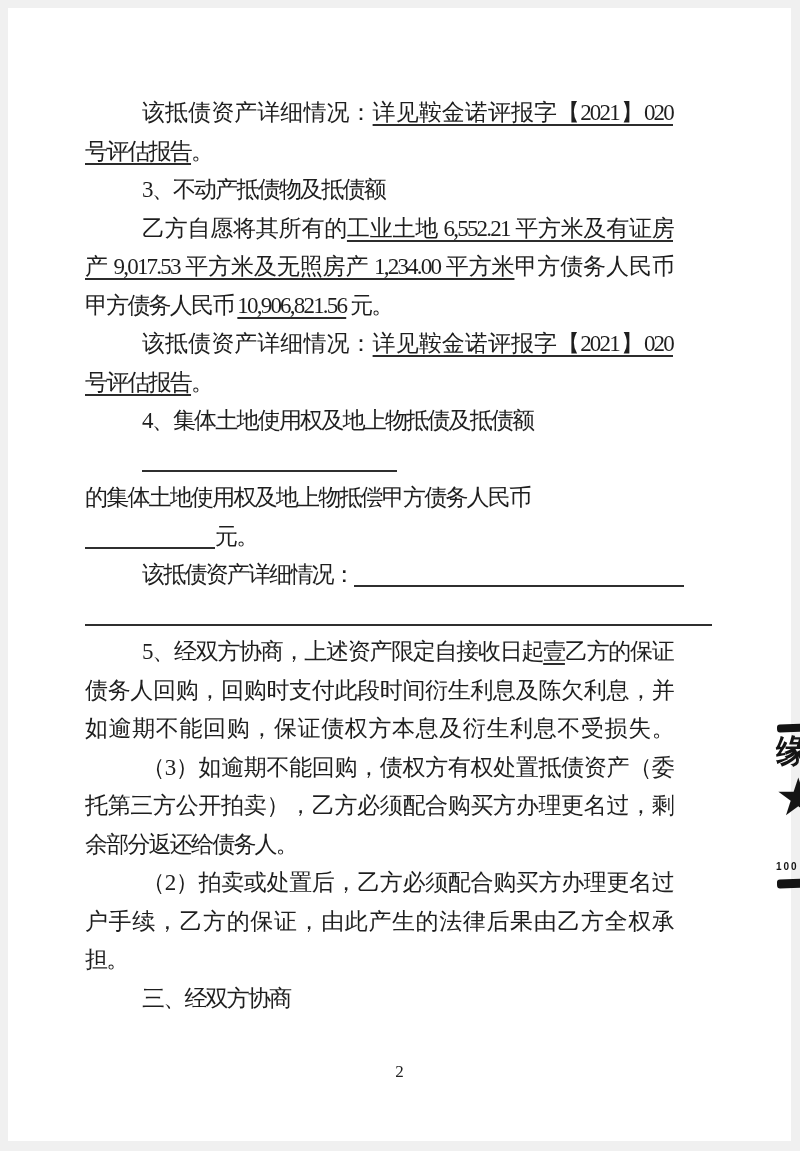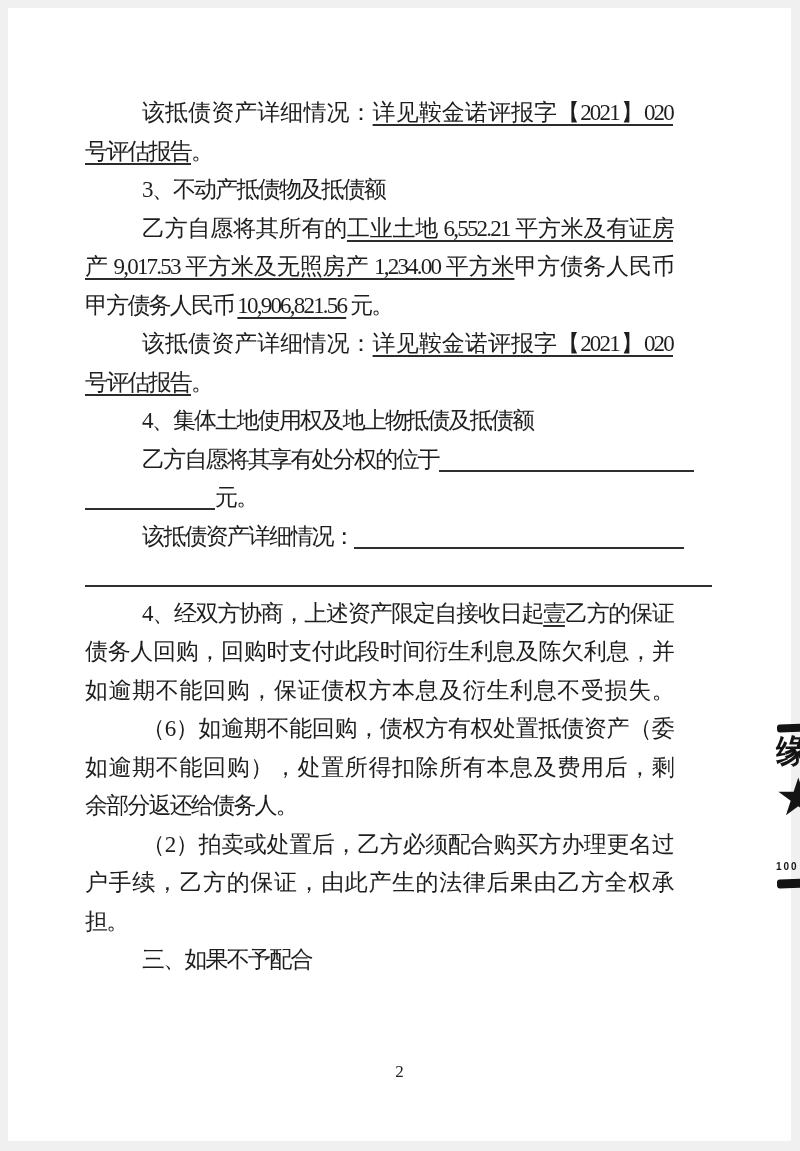--- a/index.html
+++ b/index.html
@@ -67,34 +67,35 @@
   <div class="doc-body" style="color: rgb(30, 30, 30);">
       <div class="line indent fill"><span class="t">该抵债资产详细情况：</span><span class="u">详见鞍金诺评报字【2021】020</span></div>
       <div class="line"><span class="u">号评估报告</span><span class="t">。</span></div>
       <div class="line indent"><span class="t">3、不动产抵债物及抵债额</span></div>
       <div class="line indent fill"><span class="t">乙方自愿将其所有的</span><span class="u">工业土地 6,552.21 平方米及有证房</span></div>
       <div class="line fill"><span class="u">产 9,017.53 平方米及无照房产 1,234.00 平方米</span><span class="t">甲方债务人民币</span></div>
       <div class="line"><span class="t">甲方债务人民币 </span><span class="u">10,906,821.56</span><span class="t"> 元。</span></div>
       <div class="line indent fill"><span class="t">该抵债资产详细情况：</span><span class="u">详见鞍金诺评报字【2021】020</span></div>
       <div class="line"><span class="u">号评估报告</span><span class="t">。</span></div>
       <div class="line indent"><span class="t">4、集体土地使用权及地上物抵债及抵债额</span></div>
-      <div class="line indent nw"><span class="t">乙方自愿将其享有处分权的位于</span><span class="blank" style="width: 255px;"></span></div>
+      <div class="line indent nw"><span class="blank" style="width: 255px;"></span></div>
+      <div class="line"><span class="t">的集体土地使用权及地上物抵偿甲方债务人民币</span></div>
       <div class="line"><span class="blank" style="width: 130px;"></span><span class="t">元。</span></div>
       <div class="line indent nw"><span class="t">该抵债资产详细情况：</span><span class="blank" style="width: 330px;"></span></div>
       <div class="line nw"><span class="blank" style="width: 627px;"></span></div>
-      <div class="line indent fill"><span class="t">4、经双方协商，上述资产限定自接收日起</span><span class="u">壹</span><span class="t">乙方的保证</span></div>
+      <div class="line indent fill"><span class="t">5、经双方协商，上述资产限定自接收日起</span><span class="u">壹</span><span class="t">乙方的保证</span></div>
       <div class="line fill"><span class="t">债务人回购，回购时支付此段时间衍生利息及陈欠利息，并</span></div>
       <div class="line fill"><span class="t">如逾期不能回购，保证债权方本息及衍生利息不受损失。</span></div>
-      <div class="line indent fill"><span class="t">（6）如逾期不能回购，债权方有权处置抵债资产（委</span></div>
-      <div class="line fill"><span class="t">如逾期不能回购），处置所得扣除所有本息及费用后，剩</span></div>
+      <div class="line indent fill"><span class="t">（3）如逾期不能回购，债权方有权处置抵债资产（委</span></div>
+      <div class="line fill"><span class="t">托第三方公开拍卖），乙方必须配合购买方办理更名过，剩</span></div>
       <div class="line"><span class="t">余部分返还给债务人。</span></div>
       <div class="line indent fill"><span class="t">（2）拍卖或处置后，乙方必须配合购买方办理更名过</span></div>
       <div class="line fill"><span class="t">户手续，乙方的保证，由此产生的法律后果由乙方全权承</span></div>
       <div class="line"><span class="t">担。</span></div>
-      <div class="line indent"><span class="t">三、如果不予配合</span></div>
+      <div class="line indent"><span class="t">三、经双方协商</span></div>
     </div>
 
   <div class="page-num">2</div>
 
 </div>
 
 <div class="stamp">
   <div class="bar top"></div>
   <div class="frag">缘</div>
   <div class="star">★</div>

